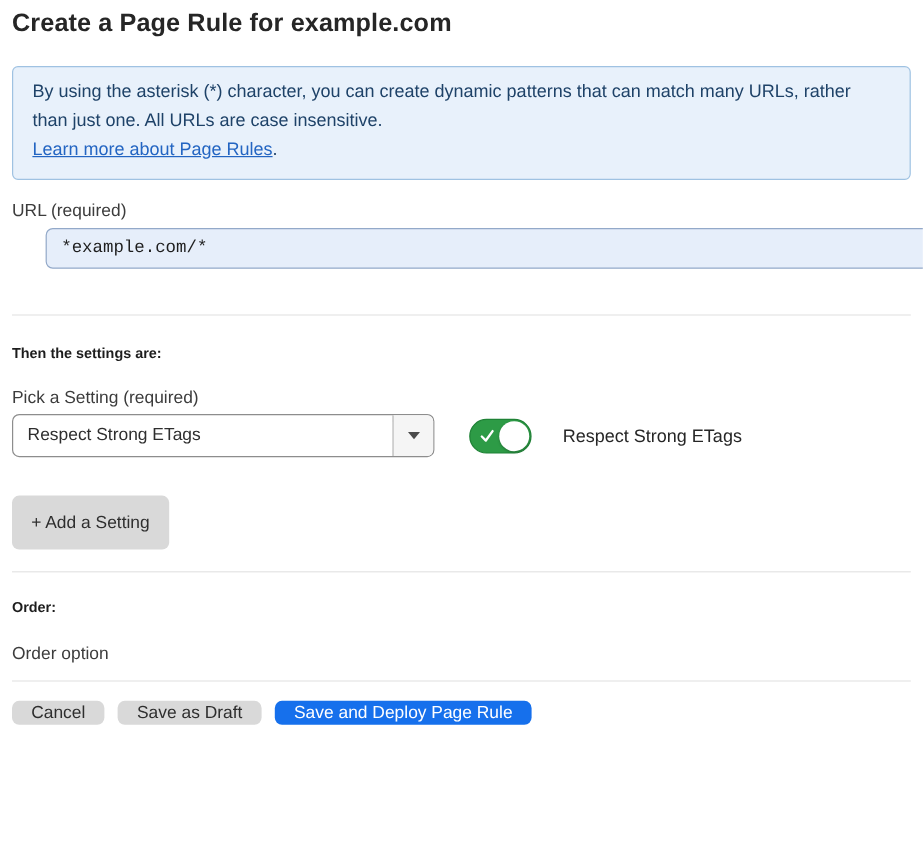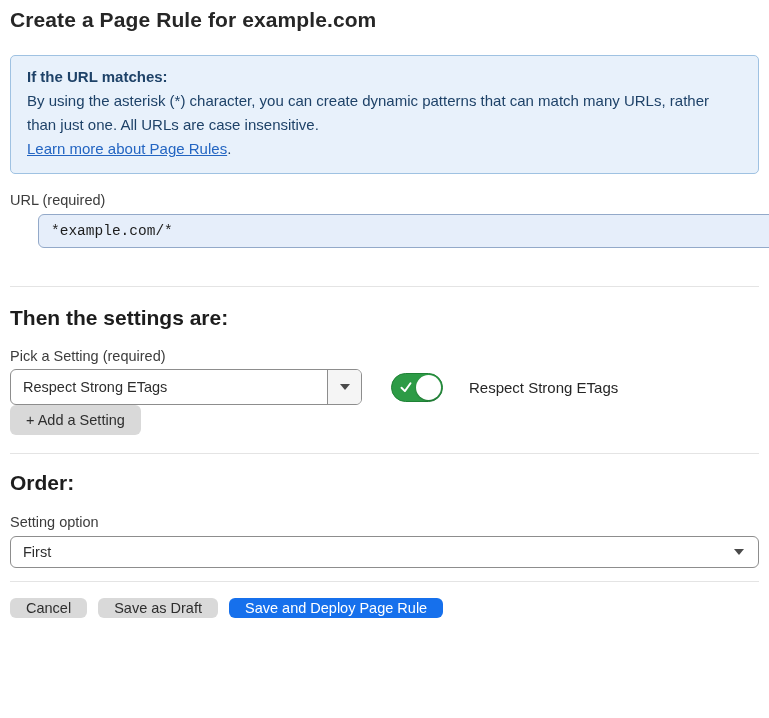--- a/index.html
+++ b/index.html
@@ -51,21 +51,21 @@
     padding:16px 12px;font-size:14.5px;color:#1d1d1d;
     font-family:Liberation Mono, monospace;
     outline:none;
     margin-left:28px;
   }
   .divider{border:none;border-top:1px solid var(--divider);margin:0;}
   .divider-1{margin-top:38px;}
   .divider-2{margin-top:18px;}
   .divider-3{margin-top:13px;}
   .section-heading{
-    font-size:21px;font-weight:700;color:#1d1d1d;line-height:20px;
+    font-size:12px;font-weight:700;color:#1d1d1d;line-height:20px;
   }
   .settings-heading{margin-top:21px;}
   .picker-label{margin-top:19px;}
   .setting-row{
     margin-top:4px;display:flex;align-items:center;gap:11px;
   }
   .combobox{
     position:relative;width:352px;height:36px;
     border:1px solid var(--field-border);border-radius:6px;
     background:#ffffff;cursor:pointer;
@@ -102,21 +102,21 @@
   }
   .toggle-label{
     margin-left:15px;font-size:15px;color:#262626;
   }
   .btn{
     height:20px;border:none;border-radius:6px;cursor:pointer;
     font-size:14.5px;padding:0 16px;
     font-family:"Liberation Sans","DejaVu Sans",sans-serif;
     color:#2e2e2e;background:var(--gray-button);
   }
-  .add-setting-btn{height:30px;text-align:center;}
+  .add-setting-btn{margin-top:32px;height:45px;text-align:center;}
   .order-heading{margin-top:19px;}
   .order-label{margin-top:20px;}
   .order-select{
     position:relative;margin-top:5px;width:100%;height:32px;
     border:1px solid var(--field-border);border-radius:6px;
     background:#ffffff;cursor:pointer;
     display:flex;align-items:center;
   }
   .order-select .tri-down{
     position:absolute;right:14px;top:50%;margin-top:-3px;
@@ -134,21 +134,20 @@
   }
 </style>
 </head>
 <body>
 
 <div class="page">
 
   <h1 class="page-title">Create a Page Rule for example.com</h1>
 
   <div class="info-box">
-    <div class="info-heading">If the URL matches:</div>
     <div><span>By using the asterisk (*) character, you can create dynamic patterns that can match many URLs, rather than just one. All URLs are case insensitive.</span></div>
     <div><a class="info-link">Learn more about Page Rules</a><span>.</span></div>
   </div>
 
   <div class="field-label">URL (required)</div>
   <input class="url-input" type="text" value="*example.com/*" style="">
 
   <hr class="divider divider-1">
 
   <div class="section-heading settings-heading">Then the settings are:</div>
@@ -172,26 +171,22 @@
     </div>
     <span class="toggle-label">Respect Strong ETags</span>
   </div>
 
   <button class="btn add-setting-btn">+ Add a Setting</button>
 
   <hr class="divider divider-2">
 
   <div class="section-heading order-heading">Order:</div>
 
-  <div class="field-label order-label">Setting option</div>
+  <div class="field-label order-label">Order option</div>
 
-  <div class="order-select">
-    <span class="combobox-value">First</span>
-    <span class="tri-down"></span>
-  </div>
 
 
   <hr class="divider divider-3">
 
   <div class="footer-buttons">
     <button class="btn">Cancel</button>
     <button class="btn">Save as Draft</button>
     <button class="btn btn-primary">Save and Deploy Page Rule</button>
   </div>
 

